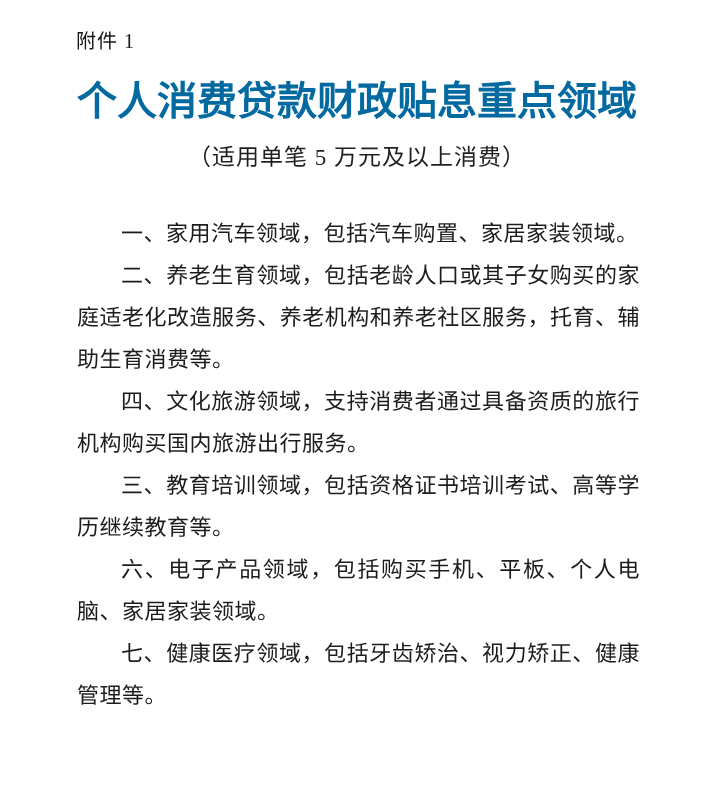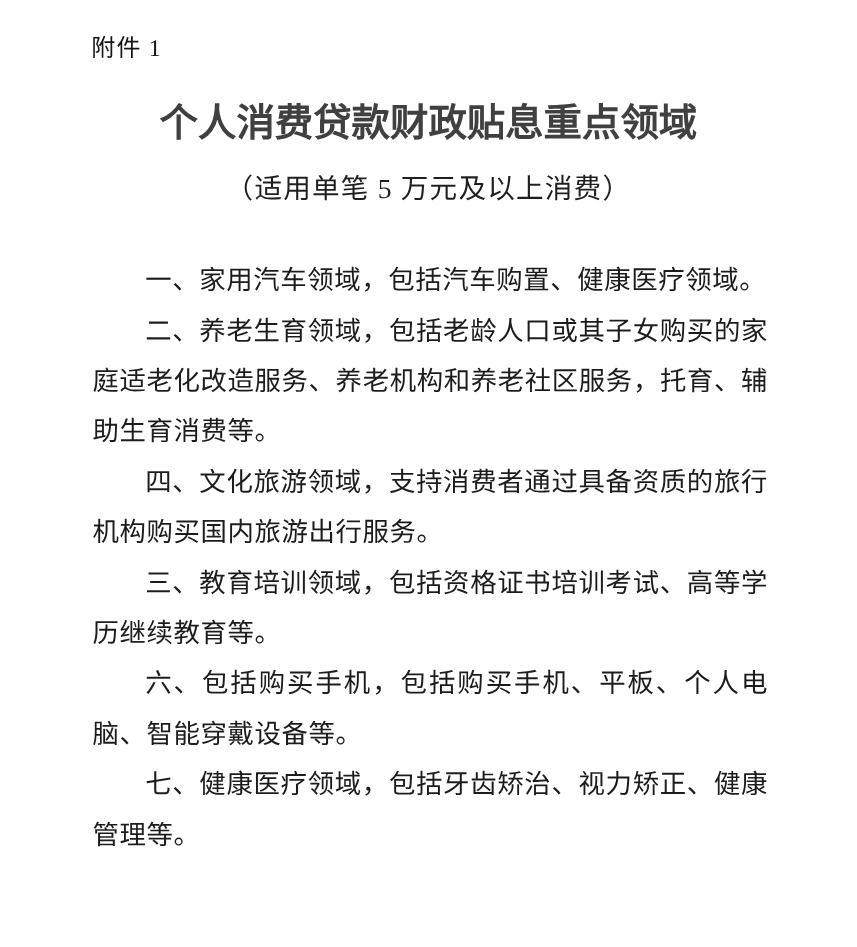--- a/index.html
+++ b/index.html
@@ -23,25 +23,25 @@
   .attachment {
     margin: 28px 0 0 76px;
     font-size: 20px;
     line-height: 26px;
     letter-spacing: 1px;
     color: #151515;
   }
   .doc-title {
     margin-top: 28px;
     text-align: center;
-    font-size: 32px;
+    font-size: 40px;
     line-height: 40px;
     font-weight: bold;
     letter-spacing: 0px;
-    color: #404040;
+    color: #0369a1;
     font-family: "Liberation Serif", "DejaVu Serif", serif;
   }
   .doc-subtitle {
     margin-top: 22px;
     text-align: center;
     font-size: 23px;
     line-height: 28px;
     letter-spacing: 1px;
     color: #1f1f1f;
   }
@@ -62,20 +62,20 @@
 <body>
 
 <div class="page">
   <div class="attachment">附件 1</div>
 
   <h1 class="doc-title">个人消费贷款财政贴息重点领域</h1>
 
   <div class="doc-subtitle">（适用单笔 5 万元及以上消费）</div>
 
   <div class="doc-body">
-    <p>一、家用汽车领域，包括汽车购置、健康医疗领域。</p>
+    <p>一、家用汽车领域，包括汽车购置、家居家装领域。</p>
     <p>二、养老生育领域，包括老龄人口或其子女购买的家庭适老化改造服务、养老机构和养老社区服务，托育、辅助生育消费等。</p>
     <p>四、文化旅游领域，支持消费者通过具备资质的旅行机构购买国内旅游出行服务。</p>
     <p>三、教育培训领域，包括资格证书培训考试、高等学历继续教育等。</p>
-    <p>六、包括购买手机，包括购买手机、平板、个人电脑、智能穿戴设备等。</p>
+    <p>六、电子产品领域，包括购买手机、平板、个人电脑、家居家装领域。</p>
     <p>七、健康医疗领域，包括牙齿矫治、视力矫正、健康管理等。</p>
   </div>
 </div>
 
 </body></html>

